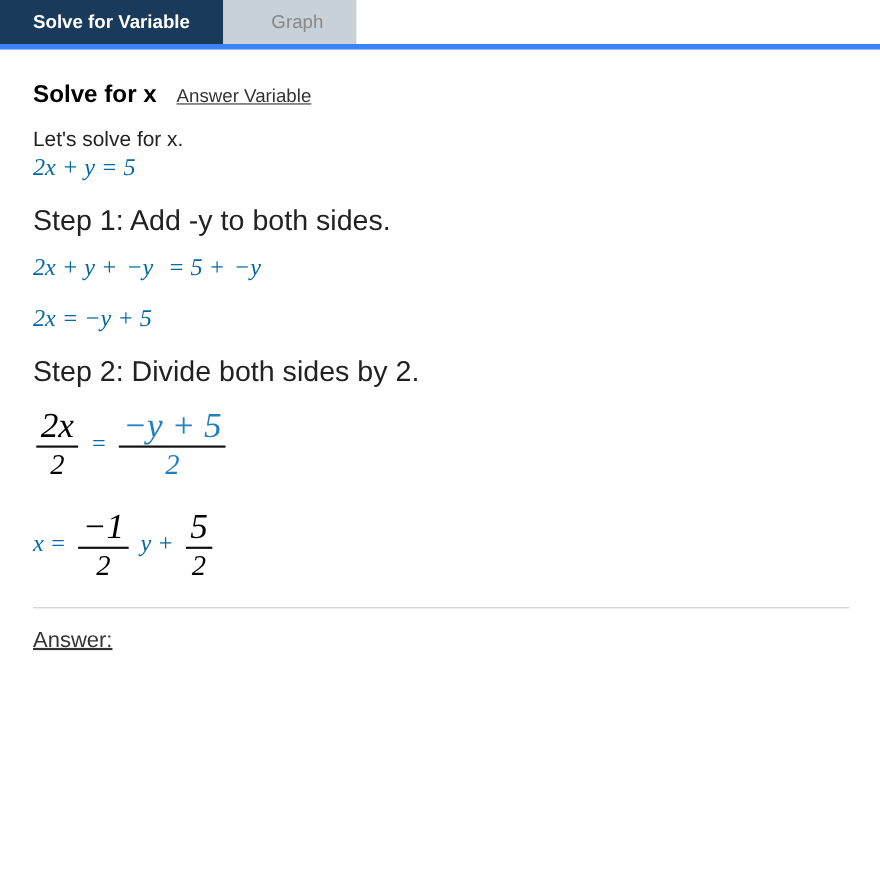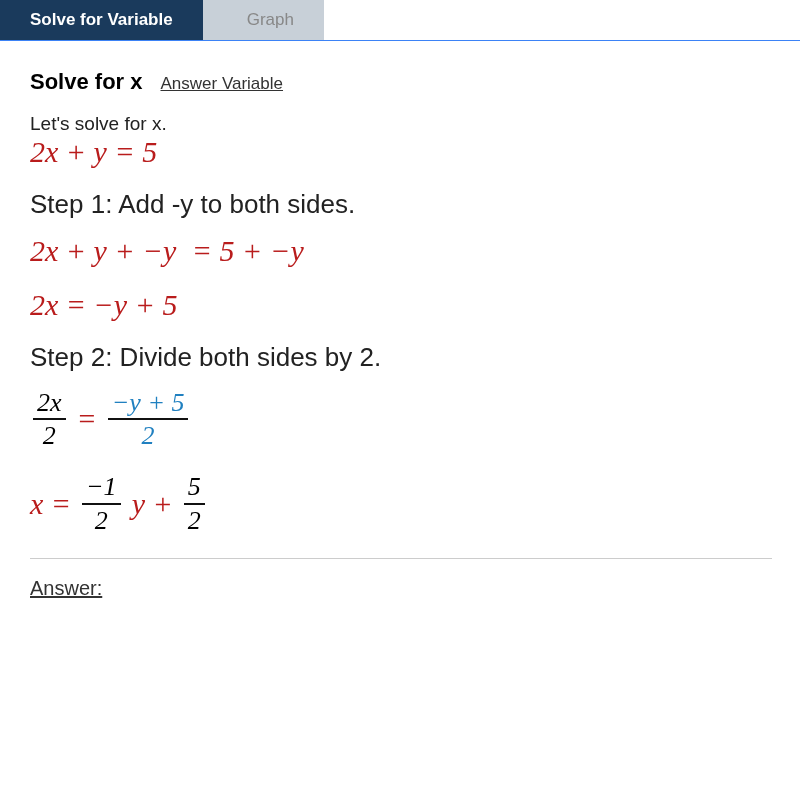--- a/index.html
+++ b/index.html
@@ -11,21 +11,21 @@
     body {
       font-family: Georgia, 'Times New Roman', serif;
       background: #fff;
       width: 800px;
       height: 800px;
       overflow: hidden;
     }
 
     .header-tabs {
       display: flex;
-      border-bottom: 1px solid #3b82f6;
+      border-bottom: 5px solid #3b82f6;
       background: #fff;
     }
 
     .tab {
       padding: 10px 30px;
       font-size: 17px;
       font-family: Arial, sans-serif;
       cursor: pointer;
       color: #333;
     }
@@ -90,21 +90,21 @@
       flex-direction: column;
       align-items: center;
       vertical-align: middle;
       margin: 0 3px;
     }
 
     .fraction-num {
       border-bottom: 2px solid #111;
       padding: 0 4px;
       line-height: 1.2;
-      font-size: 26px;
+      font-size: 32px;
       font-style: italic;
     }
 
     .fraction-den {
       padding: 0 4px;
       line-height: 1.2;
       font-size: 26px;
       font-style: italic;
     }
 
@@ -133,23 +133,23 @@
       gap: 8px;
       margin-bottom: 20px;
       flex-wrap: wrap;
     }
 
     .eq-row.fraction-row {
       align-items: center;
     }
 
     .eq-text {
-      font-size: 30px;
+      font-size: 22px;
       font-style: italic;
-      color: #b91c1c;
+      color: #0369a1;
     }
   </style>
 </head>
 <body>
 
 <div class="header-tabs">
   <div class="tab active">Solve for Variable</div>
   <div class="tab inactive">Graph</div>
 </div>
 

